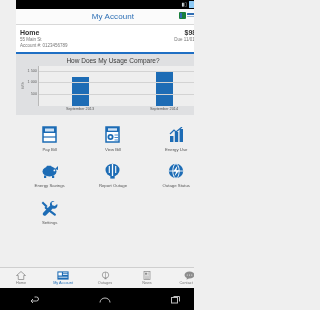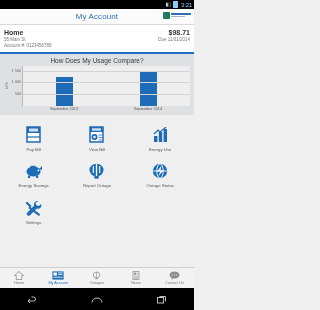--- a/index.html
+++ b/index.html
@@ -2,21 +2,21 @@
 <html><head>
 <meta charset="utf-8">
 <style>
   html,body{margin:0;padding:0;}
   body{
     width:194px;height:310px;overflow:hidden;
     font-family:"Liberation Sans",sans-serif;
     background:#efefef;
     -webkit-font-smoothing:antialiased;
   }
-  #app{position:relative;width:194px;height:310px;}
+  #app{position:relative;width:194px;height:310px;padding-left:16px;}
 
   
   .statusbar{
     height:9px;background:#000;display:flex;align-items:center;
     justify-content:flex-end;padding:0 2px;box-sizing:border-box;
   }
   .sb-icons{display:flex;align-items:center;gap:1.5px;}
   .sb-glyph{font-size:5px;color:#cfd8dc;line-height:1;}
   .sb-batt{
     width:3px;height:5px;border:0.5px solid #8ecaf5;background:#8ecaf5;

